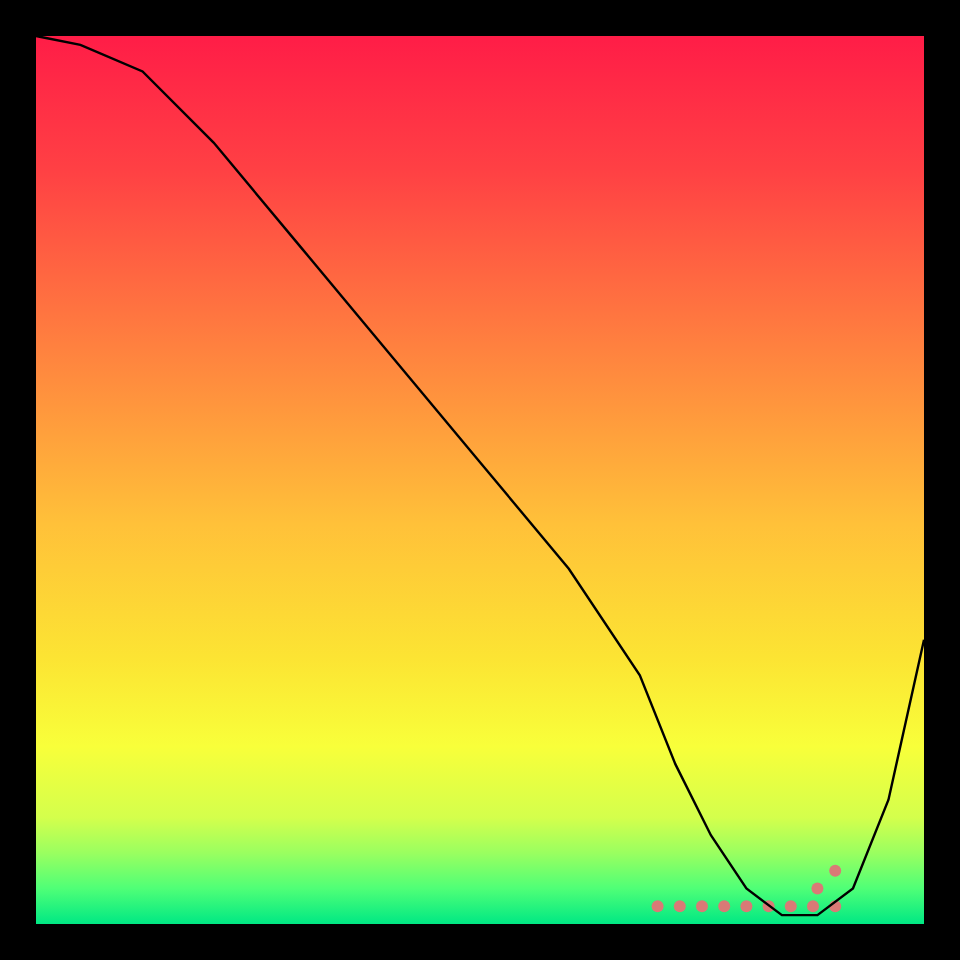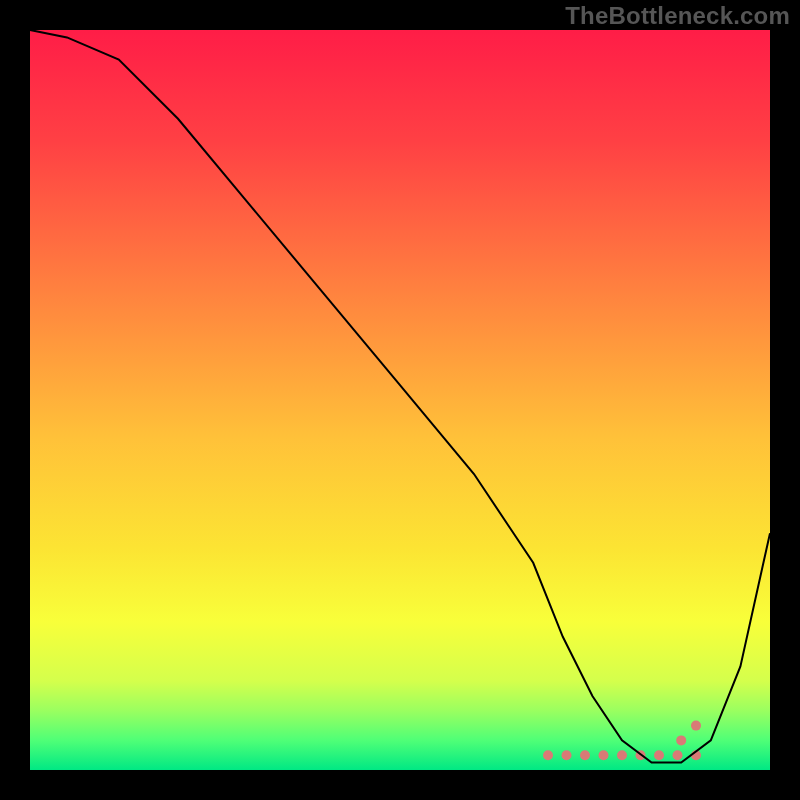--- a/index.html
+++ b/index.html
@@ -30,21 +30,20 @@
   svg {
     position: absolute;
     top: 0;
     left: 0;
   }
 </style>
 </head>
 <body>
 
 <div class="wrap">
-  <div class="watermark">TheBottleneck.com</div>
 
   <svg id="plot" width="800" height="800">
     <defs>
       <linearGradient id="bg-grad" x1="0" y1="0" x2="0" y2="1">
           <stop offset="0%" stop-color="#ff1d47"></stop>
           <stop offset="15%" stop-color="#ff4044"></stop>
           <stop offset="35%" stop-color="#ff813f"></stop>
           <stop offset="55%" stop-color="#ffc139"></stop>
           <stop offset="70%" stop-color="#fce433"></stop>
           <stop offset="80%" stop-color="#f8ff3a"></stop>

